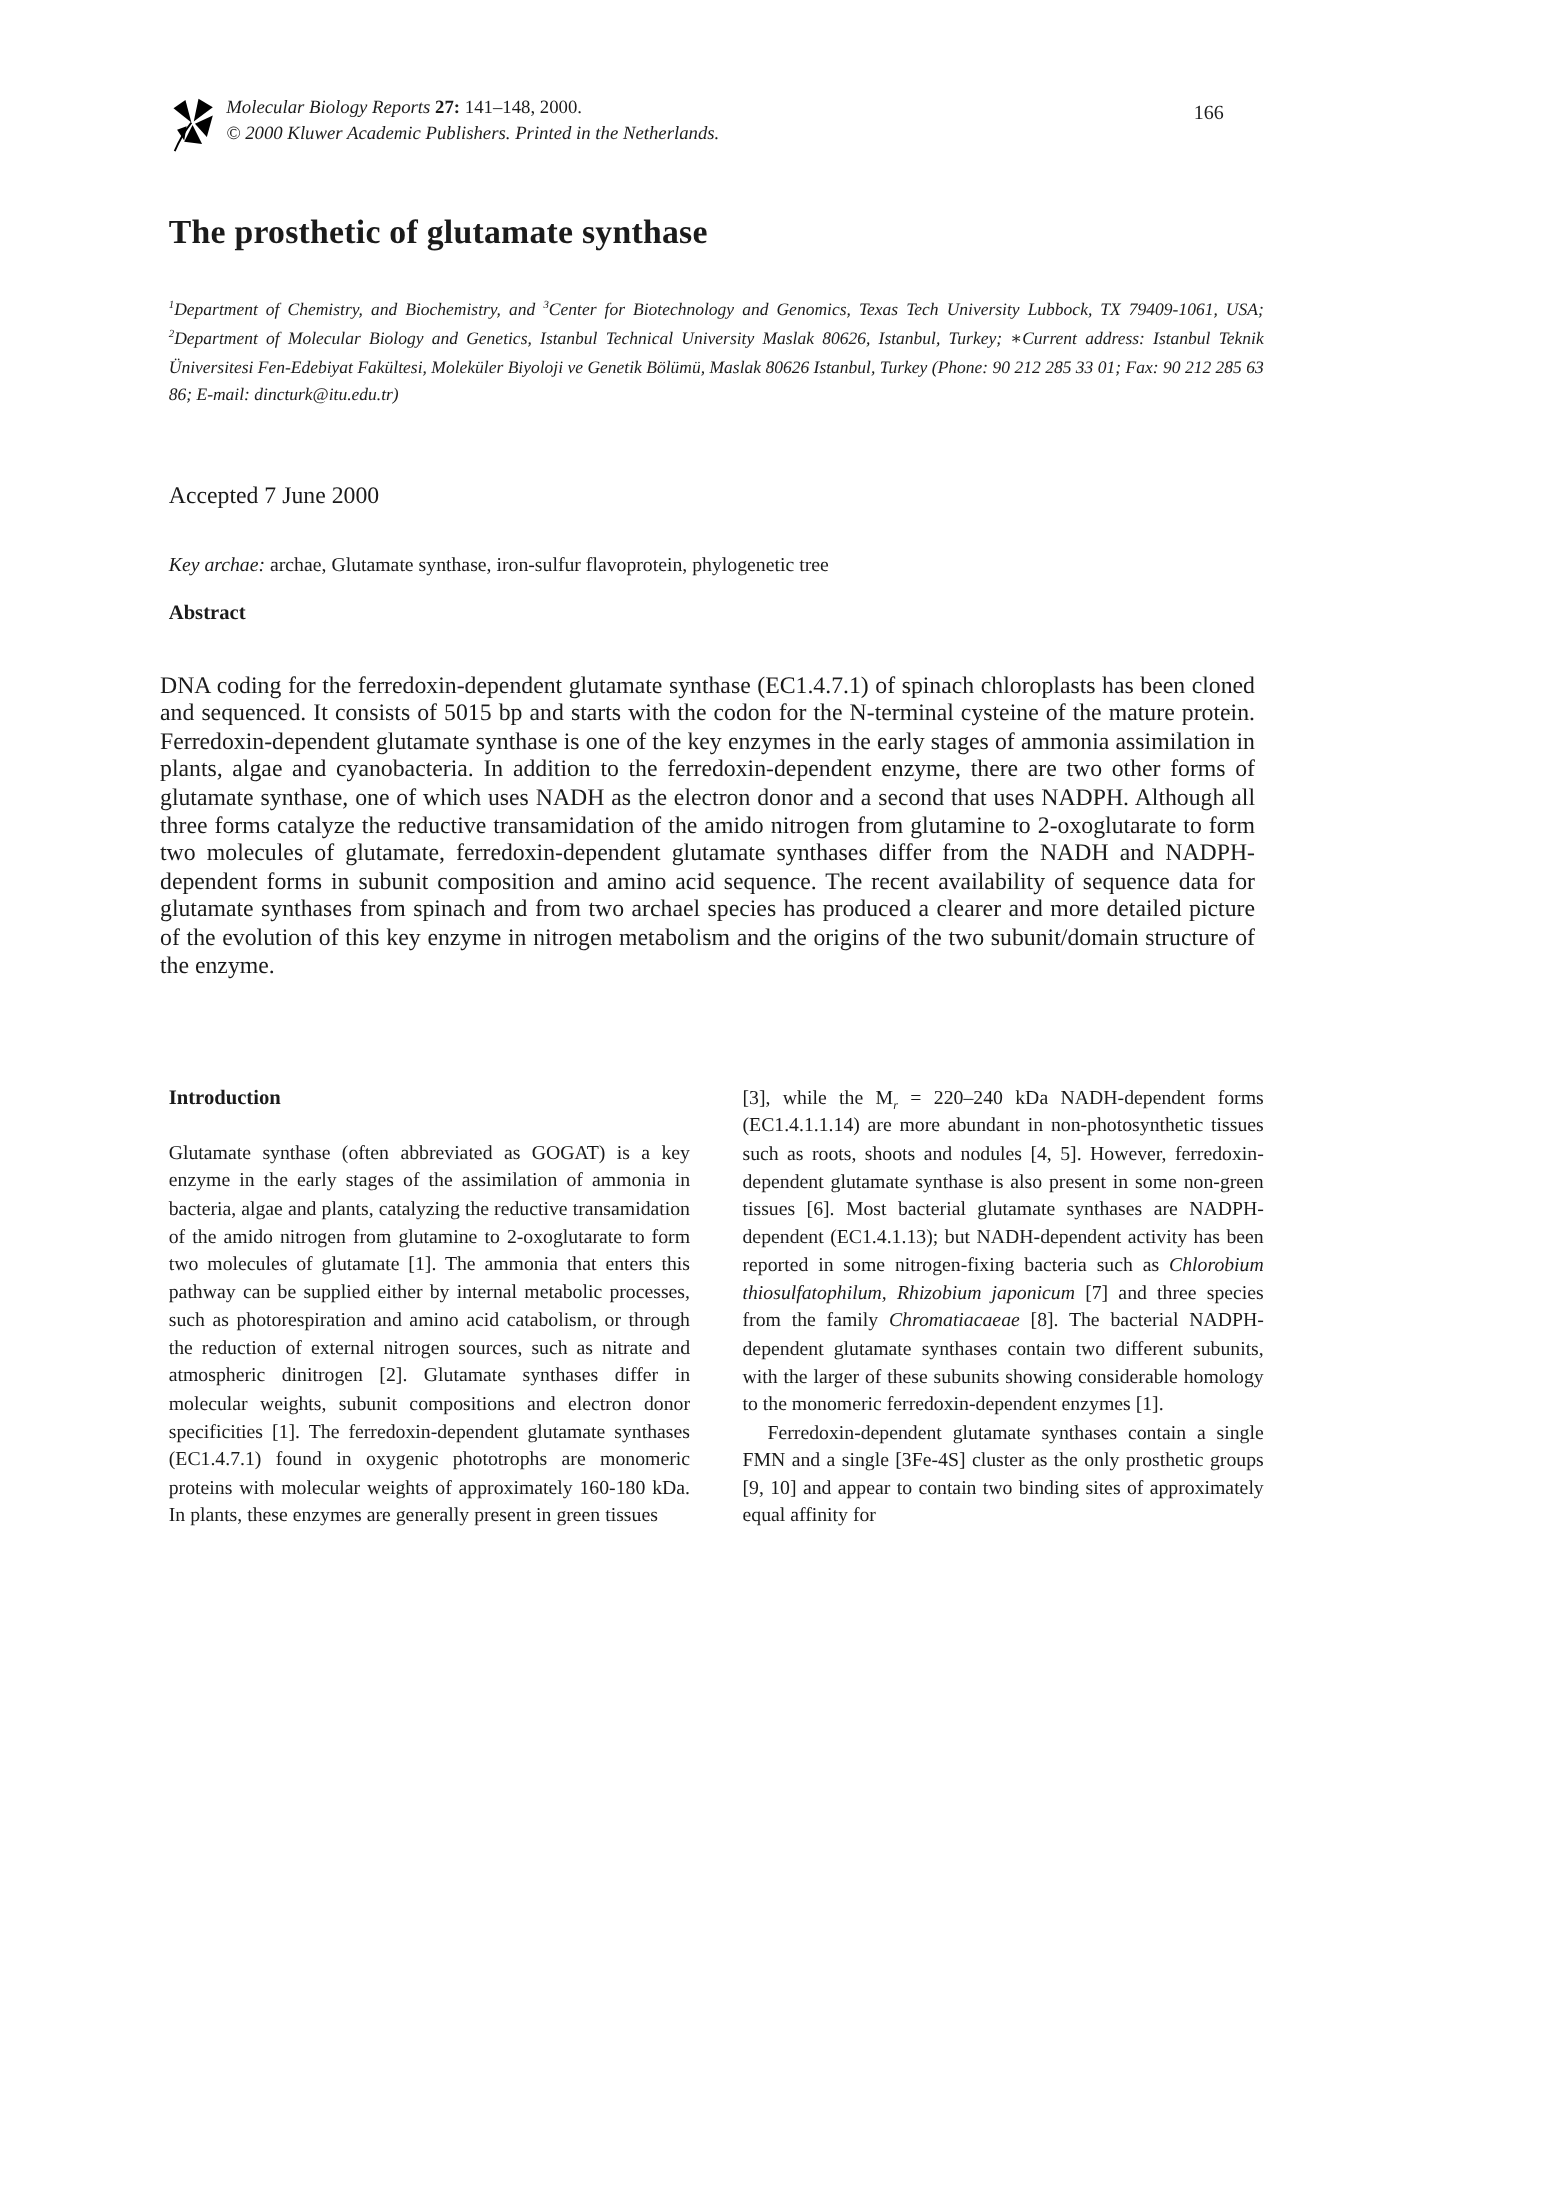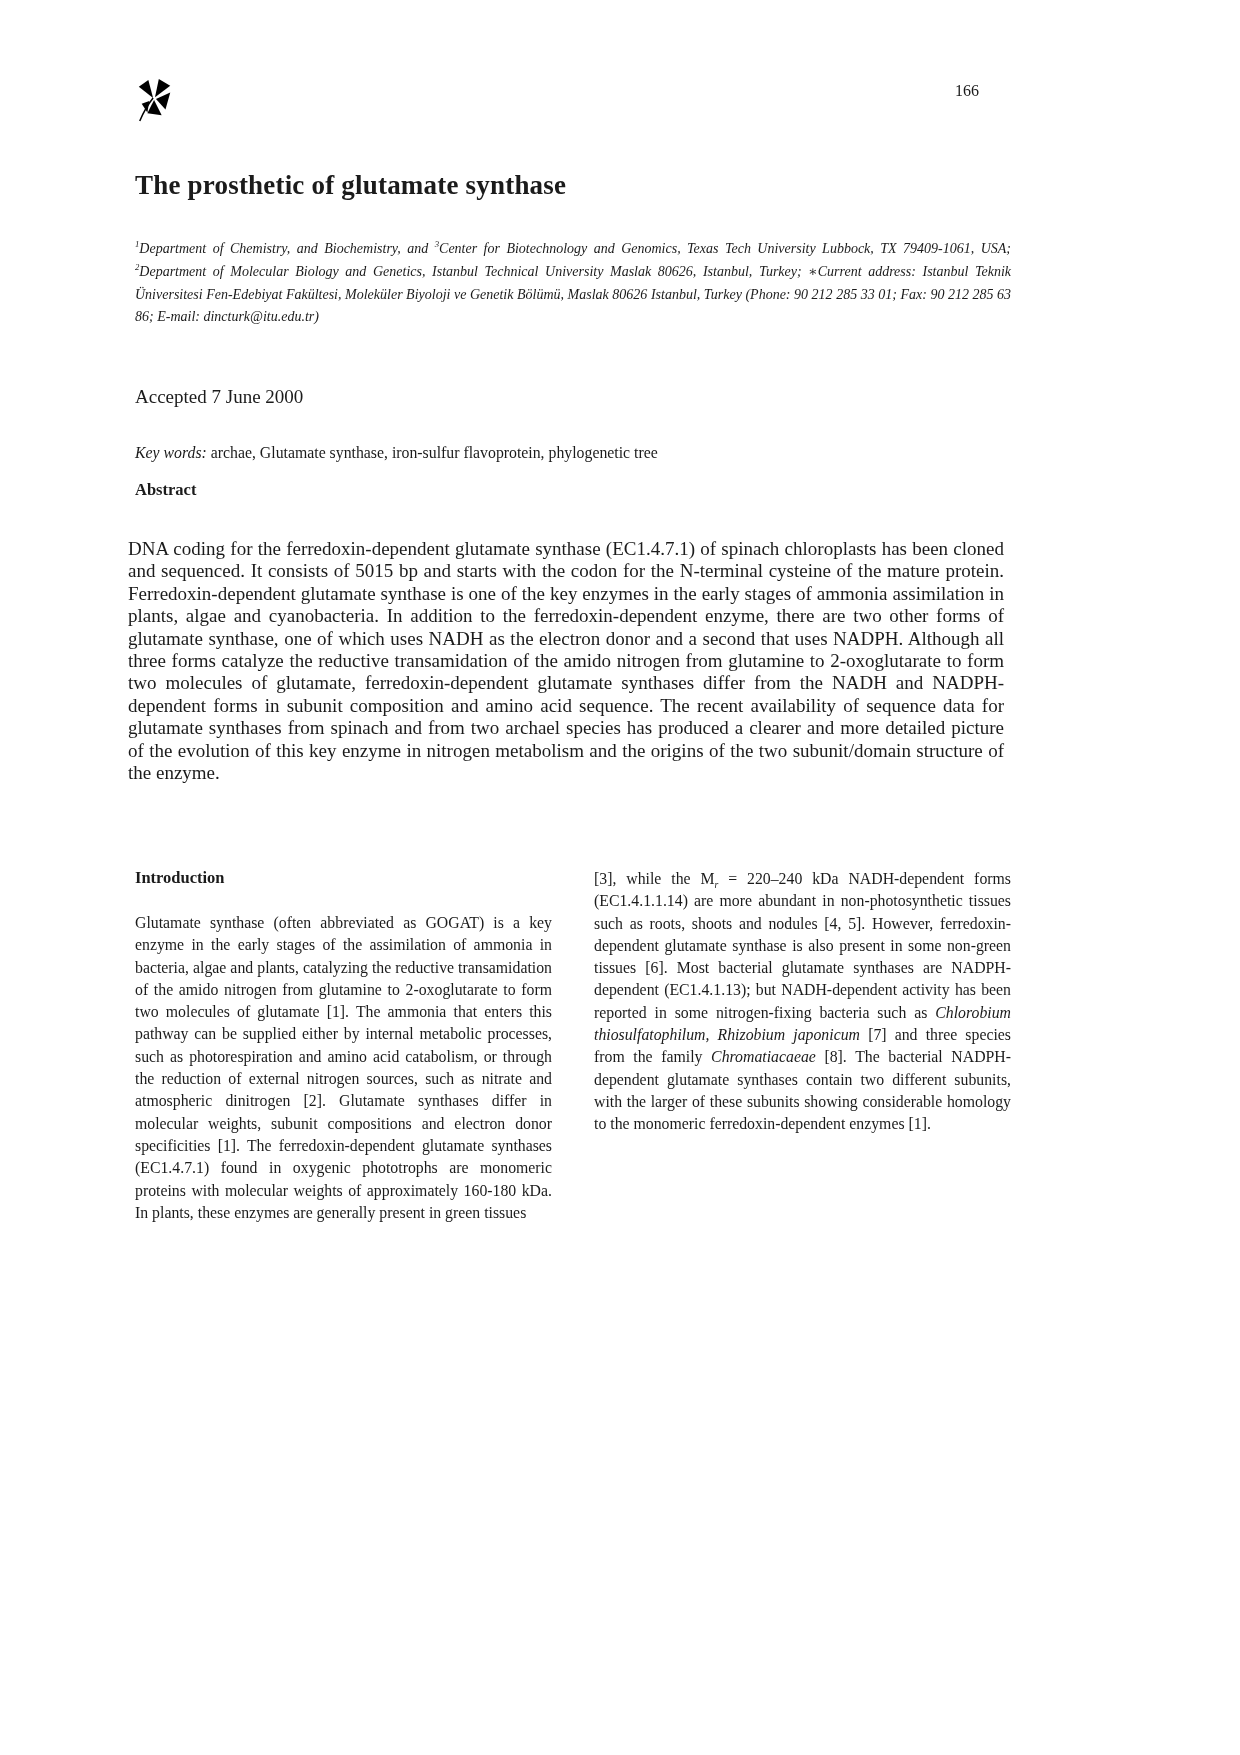--- a/index.html
+++ b/index.html
@@ -57,38 +57,42 @@
         <g fill="#000">
           <path d="M19 21 L4 9 L14 2 Z"></path>
           <path d="M21 20 L25 1 L37 8 Z"></path>
           <path d="M22 22 L37 15 L32 33 Z"></path>
           <path d="M20 23 L28 39 L13 37 Z"></path>
           <path d="M7 27 L15 24 L13 36 Z"></path>
         </g>
         <path d="M19 21 Q11 31 5 45" stroke="#000" stroke-width="1.6" fill="none"></path>
       </svg>
     </div>
+    <div class="journal-lines"><span class="journal-name">Molecular Biology Reports</span><span class="journal-vol"> </span><span class="journal-vol">27:</span><span class="journal-pages"> 141–148, 2000.</span><br>
+      <span>© 2000 Kluwer Academic Publishers.  Printed in the Netherlands.</span>
+    </div>
   </div>
   <div class="page-number">166</div>
 
   <h1 class="article-title">The prosthetic of glutamate synthase</h1>
 
 
   <div class="affiliation"><span class="sup">1</span><span>Department of Chemistry, and Biochemistry, and </span><span class="sup">3</span><span>Center for Biotechnology and Genomics, Texas Tech University Lubbock, TX 79409-1061, USA; </span><span class="sup">2</span><span>Department of Molecular Biology and Genetics, Istanbul Technical University Maslak 80626, Istanbul, Turkey; ∗Current address: Istanbul Teknik Üniversitesi Fen-Edebiyat Fakültesi, Moleküler Biyoloji ve Genetik Bölümü, Maslak 80626 Istanbul, Turkey (Phone: 90 212 285 33 01; Fax: 90 212 285 63 86; E-mail: dincturk@itu.edu.tr)</span></div>
 
   <div class="accepted">Accepted 7 June 2000</div>
 
-  <div class="keywords"><span class="kw-label">Key words:</span><span> archae, Glutamate synthase, iron-sulfur flavoprotein, phylogenetic tree</span></div>
+  <div class="keywords"><span class="kw-label">Key archae:</span><span> archae, Glutamate synthase, iron-sulfur flavoprotein, phylogenetic tree</span></div>
 
   <div class="abstract-heading">Abstract</div>
   <div class="abstract-text">DNA coding for the ferredoxin-dependent glutamate synthase (EC1.4.7.1) of spinach chloroplasts has been cloned and sequenced. It consists of 5015 bp and starts with the codon for the N-terminal cysteine of the mature protein. Ferredoxin-dependent glutamate synthase is one of the key enzymes in the early stages of ammonia assimilation in plants, algae and cyanobacteria. In addition to the ferredoxin-dependent enzyme, there are two other forms of glutamate synthase, one of which uses NADH as the electron donor and a second that uses NADPH. Although all three forms catalyze the reductive transamidation of the amido nitrogen from glutamine to 2-oxoglutarate to form two molecules of glutamate, ferredoxin-dependent glutamate synthases differ from the NADH and NADPH-dependent forms in subunit composition and amino acid sequence. The recent availability of sequence data for glutamate synthases from spinach and from two archael species has produced a clearer and more detailed picture of the evolution of this key enzyme in nitrogen metabolism and the origins of the two subunit/domain structure of the enzyme.</div>
 
   <div class="columns">
     <div class="col">
       <h2 class="intro-heading">Introduction</h2>
       <p class="body-par">Glutamate synthase (often abbreviated as GOGAT) is a key enzyme in the early stages of the assimilation of ammonia in bacteria, algae and plants, catalyzing the reductive transamidation of the amido nitrogen from glutamine to 2-oxoglutarate to form two molecules of glutamate [1]. The ammonia that enters this pathway can be supplied either by internal metabolic processes, such as photorespiration and amino acid catabolism, or through the reduction of external nitrogen sources, such as nitrate and atmospheric dinitrogen [2]. Glutamate synthases differ in molecular weights, subunit compositions and electron donor specificities [1]. The ferredoxin-dependent glutamate synthases (EC1.4.7.1) found in oxygenic phototrophs are monomeric proteins with molecular weights of approximately 160-180 kDa. In plants, these enzymes are generally present in green tissues</p>
     </div>
     <div class="col">
       <p class="body-par"><span>[3], while the M</span><span class="sub">r</span><span> = 220–240 kDa NADH-dependent forms (EC1.4.1.1.14) are more abundant in non-photosynthetic tissues such as roots, shoots and nodules [4, 5]. However, ferredoxin-dependent glutamate synthase is also present in some non-green tissues [6]. Most bacterial glutamate synthases are NADPH-dependent (EC1.4.1.13); but NADH-dependent activity has been reported in some nitrogen-fixing bacteria such as </span><span class="it">Chlorobium thiosulfatophilum, Rhizobium japonicum</span><span> [7] and three species from the family </span><span class="it">Chromatiacaeae</span><span> [8]. The bacterial NADPH-dependent glutamate synthases contain two different subunits, with the larger of these subunits showing considerable homology to the monomeric ferredoxin-dependent enzymes [1].</span></p>
+      <p class="body-par">Ferredoxin-dependent glutamate synthases contain a single FMN and a single [3Fe-4S] cluster as the only prosthetic groups [9, 10] and appear to contain two binding sites of approximately equal affinity for</p>
     </div>
   </div>
 
 </div>
 
 </body></html>

